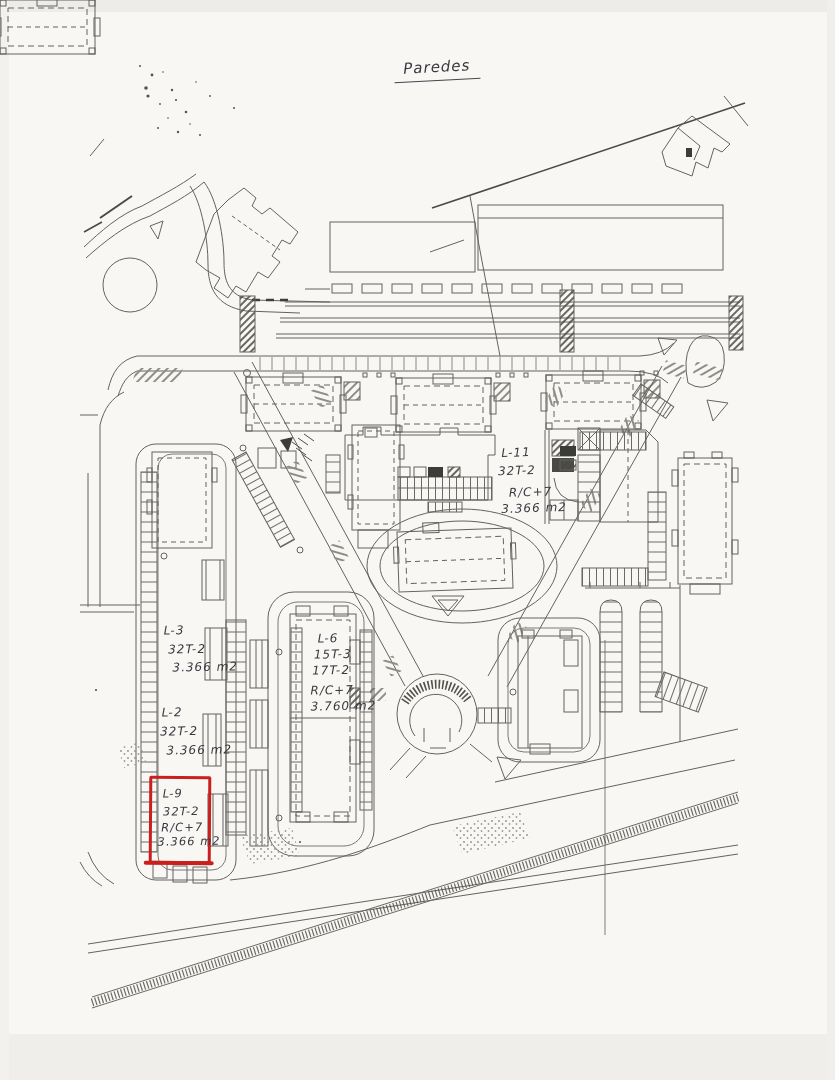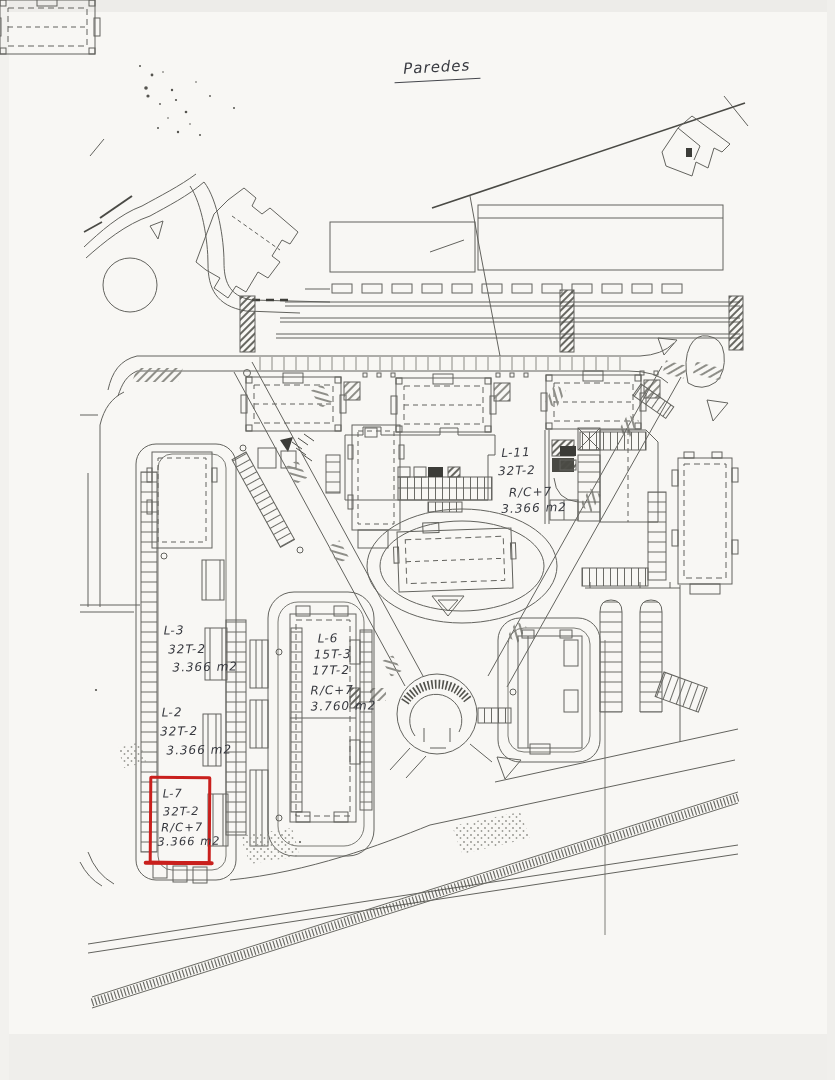--- a/index.html
+++ b/index.html
@@ -417,18 +417,18 @@
     <div class="hl" style="left:8px;top:13px;">3.366 m2</div>
   </div>
 
   <div class="hw rotm1" style="left:158px;top:706px;">
     <div class="hl" style="left:4px;">L-2</div>
     <div class="hl" style="left:2px;top:7px;">32T-2</div>
     <div class="hl" style="left:8px;top:14px;">3.366 m2</div>
   </div>
 
   <div class="hw rotm1" style="left:163px;top:788px;font-size:11.5px;">
-    <div class="hl">L-7</div>
+    <div class="hl">L-9</div>
     <div class="hl" style="left:0px;top:6px;">32T-2</div>
     <div class="hl" style="left:-2px;top:11px;">R/C+7</div>
     <div class="hl" style="left:-6px;top:13px;">3.366 m2</div>
   </div>
 </div>
 
 </body></html>

